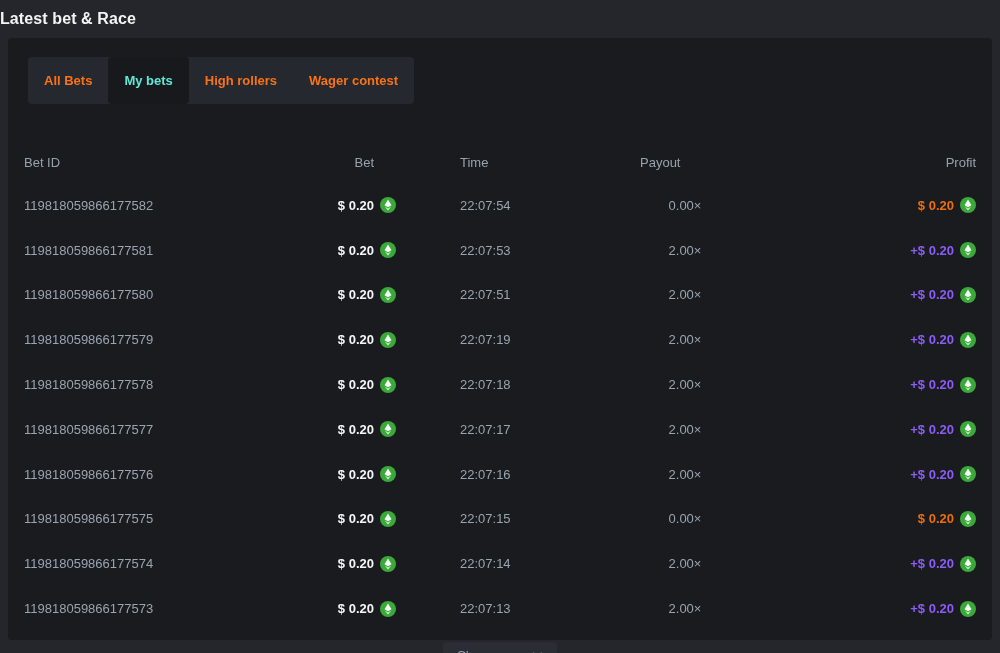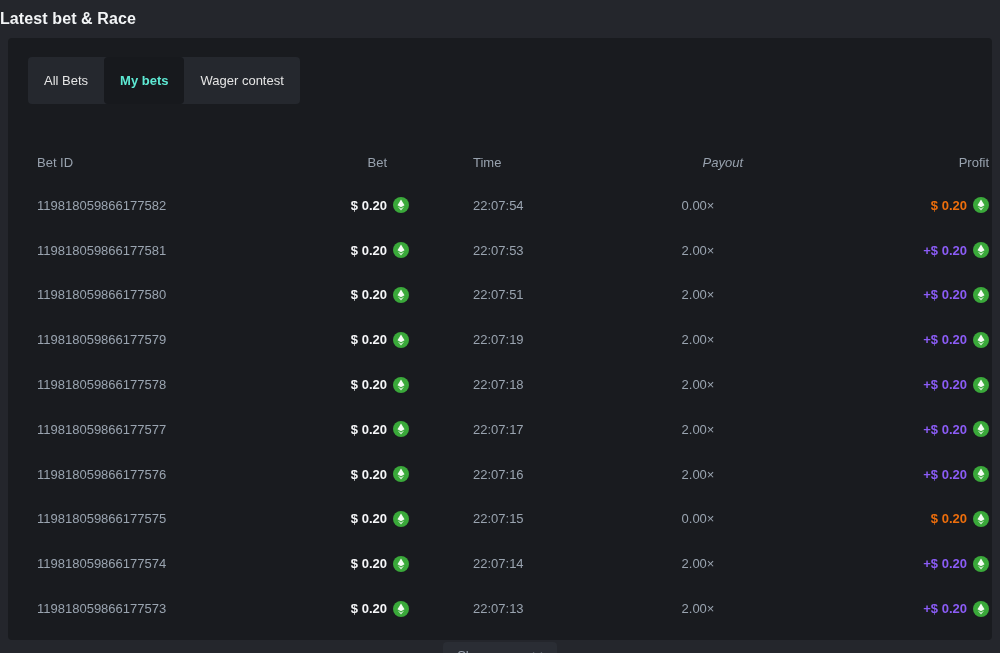--- a/index.html
+++ b/index.html
@@ -32,53 +32,53 @@
   .tabstrip {
     position:absolute; top:19px; left:20px;
     height:47px;
     display:inline-flex; align-items:stretch;
     background:#25282e;
     border-radius:4px;
   }
   .tab {
     border:none; background:transparent; cursor:pointer;
     padding:0 16px;
-    color:#e5e5e5; font-size:13px; font-weight:400;
+    color:#f97316; font-size:13px; font-weight:700;
     font-family:"Liberation Sans", sans-serif;
     display:flex; align-items:center;
     border-radius:4px;
     white-space:nowrap;
   }
   .tab[data-active="true"] {
     background:#17191d;
     color:#5eead4; font-weight:700;
   }
 
   
   .table {
-    position:absolute; top:104px; left:29px; right:16px;
+    position:absolute; top:104px; left:16px; right:16px;
   }
   .thead, .trow {
     display:grid;
     grid-template-columns:226px 146px 64px 180px 90px 246px;
     align-items:center;
     font-size:13px;
   }
   .thead { height:41px; color:#98a2ae; }
   .trow  { height:44.8px; color:#9aa4b0; cursor:pointer; }
 
   .c-id     { text-align:left; }
   .c-bet    { display:flex; justify-content:flex-end; align-items:center; gap:6px; }
   .c-time   { text-align:left; grid-column:4; }
   .c-payout { text-align:center; grid-column:5; }
   .c-profit { display:flex; justify-content:flex-end; align-items:center; gap:6px; grid-column:6; font-weight:700; }
 
   .h-bet    { text-align:right; padding-right:22px; }
   .h-time   { grid-column:4; text-align:left; }
-  .h-payout { grid-column:5; text-align:right;font-style:italic; }
+  .h-payout { grid-column:5; text-align:left; }
   .h-profit { grid-column:6; text-align:right; }
 
   .bet-amount { color:#f5f6f8; font-weight:700; }
 
   .c-profit[data-result="win"]  { color:#8b5cf6; }
   .c-profit[data-result="lose"] { color:#ed6e0c; }
 
   .coin { width:16px; height:16px; flex:0 0 16px; }
 
   
@@ -111,20 +111,21 @@
 
 <div class="titlebar">
   <span class="page-title">Latest bet &amp; Race</span>
 </div>
 
 <div class="panel">
 
   <div class="tabstrip">
     <button class="tab" data-active="false">All Bets</button>
     <button class="tab" data-active="true">My bets</button>
+    <button class="tab" data-active="false">High rollers</button>
     <button class="tab" data-active="false">Wager contest</button>
   </div>
 
   <div class="table">
 
     <div class="thead">
       <div class="c-id">Bet ID</div>
       <div class="h-bet">Bet</div>
       <div class="h-time">Time</div>
       <div class="h-payout">Payout</div>

